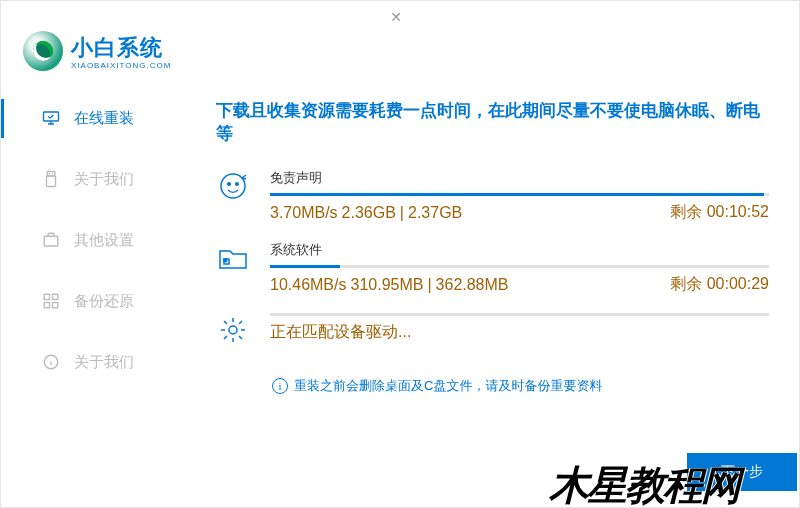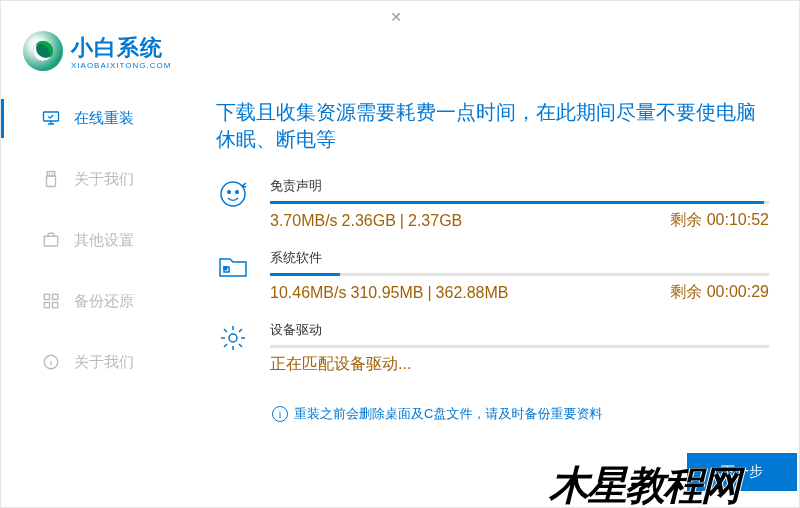--- a/index.html
+++ b/index.html
@@ -14,21 +14,21 @@
 .logo-text { color:#0078d4; font-size:22px; font-weight:700; letter-spacing:1px; display:block; }
 .logo-sub { color:#0078d4; font-size:8px; letter-spacing:1px; display:block; margin-top:-2px; }
 .page-title { color:#555; font-size:24px; font-weight:400; margin-left:40px; }
 .body { display:flex; height: calc(100% - 100px); }
 .sidebar { width: 165px; padding-top: 18px; }
 .nav-item { display:flex; align-items:flex-start; gap:14px; padding:10px 0 10px 38px; color:#bbb; font-size:15px; cursor:pointer; margin-bottom:22px; border-left:3px solid transparent; }
 .nav-item.active { color:#0078d4; border-left-color:#0078d4; }
 .nav-item .nav-ico { width:18px; height:18px; display:flex; align-items:center; justify-content:center; flex-shrink:0; }
 .nav-item svg { width:18px; height:18px; }
 .main { flex:1; padding: 0 30px 0 50px; }
-.hint { color:#0078d4; font-size:20px; padding: 18px 0 24px; }
+.hint { color:#0078d4; font-size:17px; padding: 18px 0 24px; font-weight: bold; }
 .task { display:flex; gap:20px; margin-bottom:18px; }
 .task-ico { width:34px; height:34px; flex-shrink:0; color:#0078d4; display:flex; align-items:center; justify-content:center; }
 .task-ico svg { width:32px; height:32px; stroke:#0078d4; fill:none; stroke-width:1.5; }
 .task-body { flex:1; }
 .task-title { color:#333; font-size:13px; margin-bottom:6px; }
 .progress { height:3px; background:#e2e2e2; position:relative; margin-bottom:6px; }
 .progress-fill { height:100%; background:#0078d4; position:absolute; left:0; top:0; }
 .task-row { display:flex; justify-content:space-between; color:#a16207; font-size:16px; }
 .task-stats { display:flex; gap:4px; align-items:center; }
 .notice-row { display:flex; align-items:center; gap:6px; color:#0078d4; font-size:13px; margin-top:30px; padding-left:56px; }
@@ -173,21 +173,20 @@
     </div>
 
     <div class="task">
       <div class="task-ico">
         <svg viewBox="0 0 32 32">
             <circle cx="16" cy="16" r="4"></circle>
             <path d="M16 4v4M16 24v4M4 16h4M24 16h4M7 7l3 3M22 22l3 3M25 7l-3 3M10 22l-3 3"></path>
           </svg>
       </div>
       <div class="task-body">
-        <div class="task-title">设备驱动</div>
         <div class="progress">
             <div class="progress-fill" style="width:0%"></div>
           </div>
         <div class="task-row">
           <div class="task-stats">
             <span>正在匹配设备驱动...</span>
           </div>
         </div>
       </div>
     </div>

